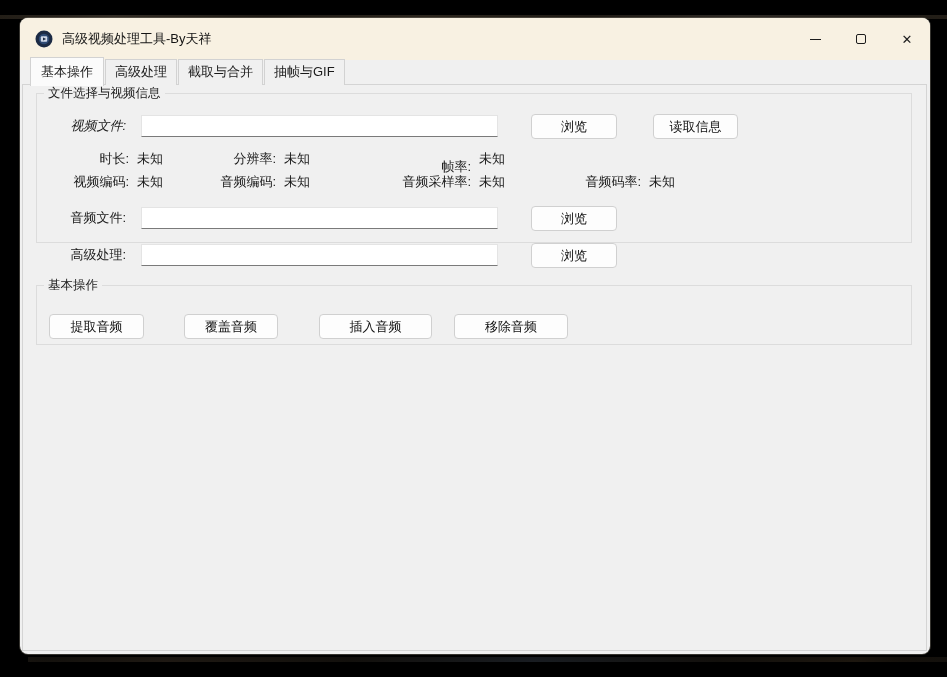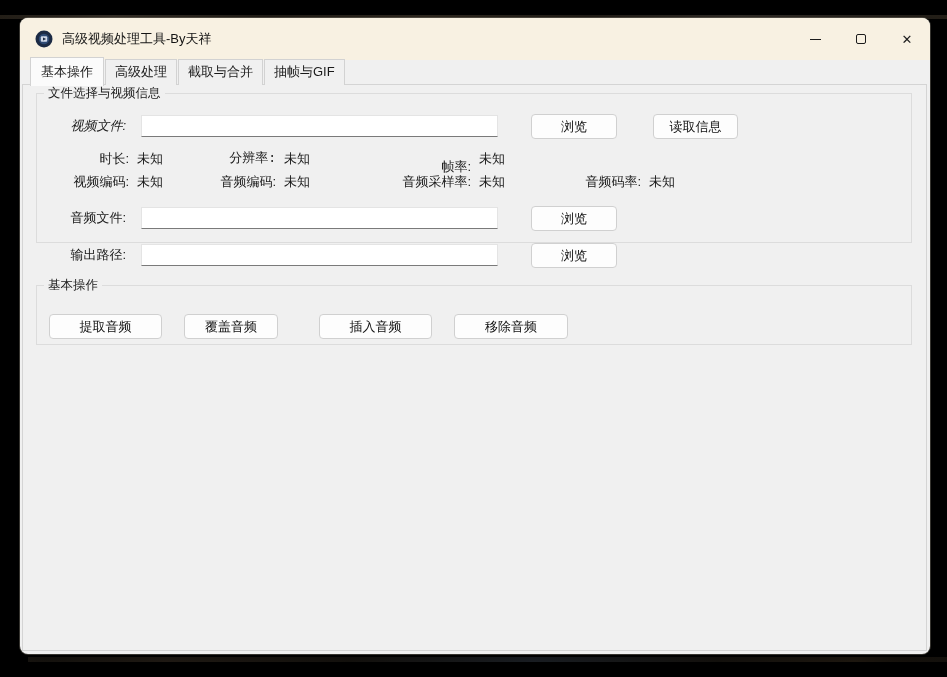--- a/index.html
+++ b/index.html
@@ -99,46 +99,46 @@
     <div class="groupbox" style="left:13px;top:8px;width:876px;height:150px;">
       <span class="group-label">文件选择与视频信息</span>
 
       <span class="flabel" style="left:0;top:21px;width:89px;font-style:italic;">视频文件:</span>
       <input class="entry" style="left: 104px; top: 21px; width: 357px;" value="">
       <button class="btn" style="left:494px;top:20px;width:86px;">浏览</button>
       <button class="btn" style="left:616px;top:20px;width:85px;">读取信息</button>
 
       <span class="ilabel" style="left:0;top:57px;width:92px;">时长:</span>
       <span class="ivalue" style="left:100px;top:57px;">未知</span>
-      <span class="ilabel" style="left:120px;top:57px;width:119px;font-family:Liberation Mono, monospace;">分辨率:</span>
+      <span class="ilabel" style="left:120px;top:57px;width:119px;">分辨率:</span>
       <span class="ivalue" style="left:247px;top:57px;">未知</span>
       <span class="ilabel" style="left:300px;top:65px;width:134px;">帧率:</span>
       <span class="ivalue" style="left:442px;top:57px;">未知</span>
 
       <span class="ilabel" style="left:0;top:80px;width:92px;">视频编码:</span>
       <span class="ivalue" style="left:100px;top:80px;">未知</span>
       <span class="ilabel" style="left:120px;top:80px;width:119px;">音频编码:</span>
       <span class="ivalue" style="left:247px;top:80px;">未知</span>
       <span class="ilabel" style="left:300px;top:80px;width:134px;">音频采样率:</span>
       <span class="ivalue" style="left:442px;top:80px;">未知</span>
       <span class="ilabel" style="left:480px;top:80px;width:124px;">音频码率:</span>
       <span class="ivalue" style="left:612px;top:80px;">未知</span>
 
       <span class="flabel" style="left:0;top:113px;width:89px;">音频文件:</span>
       <input class="entry" style="left: 104px; top: 113px; width: 357px;" value="">
       <button class="btn" style="left:494px;top:112px;width:86px;">浏览</button>
 
-      <span class="flabel" style="left:0;top:150px;width:89px;">输出路径:</span>
+      <span class="flabel" style="left:0;top:150px;width:89px;">高级处理:</span>
       <input class="entry" style="left: 104px; top: 150px; width: 357px;" value="">
       <button class="btn" style="left:494px;top:149px;width:86px;">浏览</button>
     </div>
 
     <div class="groupbox" style="left:13px;top:200px;width:876px;height:60px;">
       <span class="group-label">基本操作</span>
-      <button class="btn" style="left:12px;top:28px;width:113px;">提取音频</button>
+      <button class="btn" style="left:12px;top:28px;width:95px;">提取音频</button>
       <button class="btn" style="left:147px;top:28px;width:94px;">覆盖音频</button>
       <button class="btn" style="left:282px;top:28px;width:113px;">插入音频</button>
       <button class="btn" style="left:417px;top:28px;width:114px;">移除音频</button>
     </div>
 
 
   </div>
 </div>
 
 </body></html>

